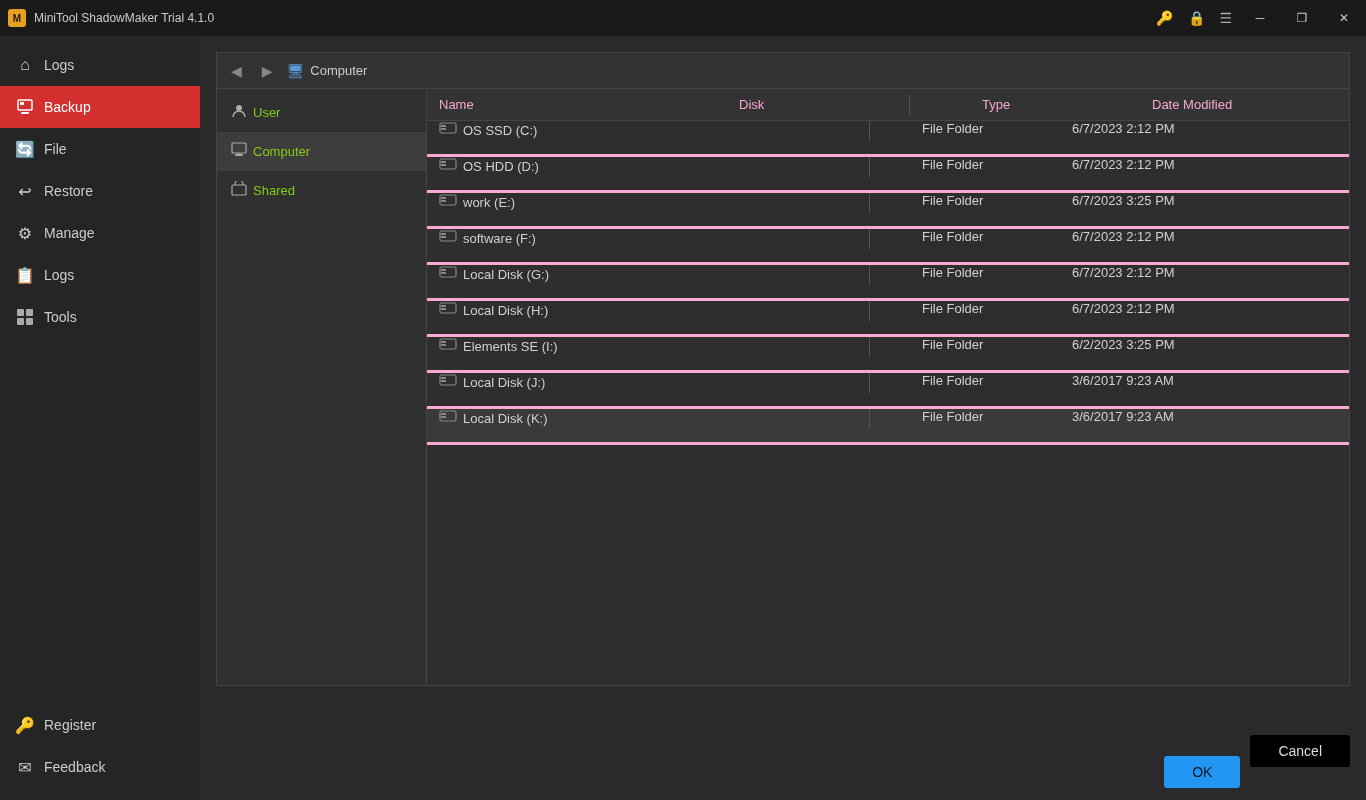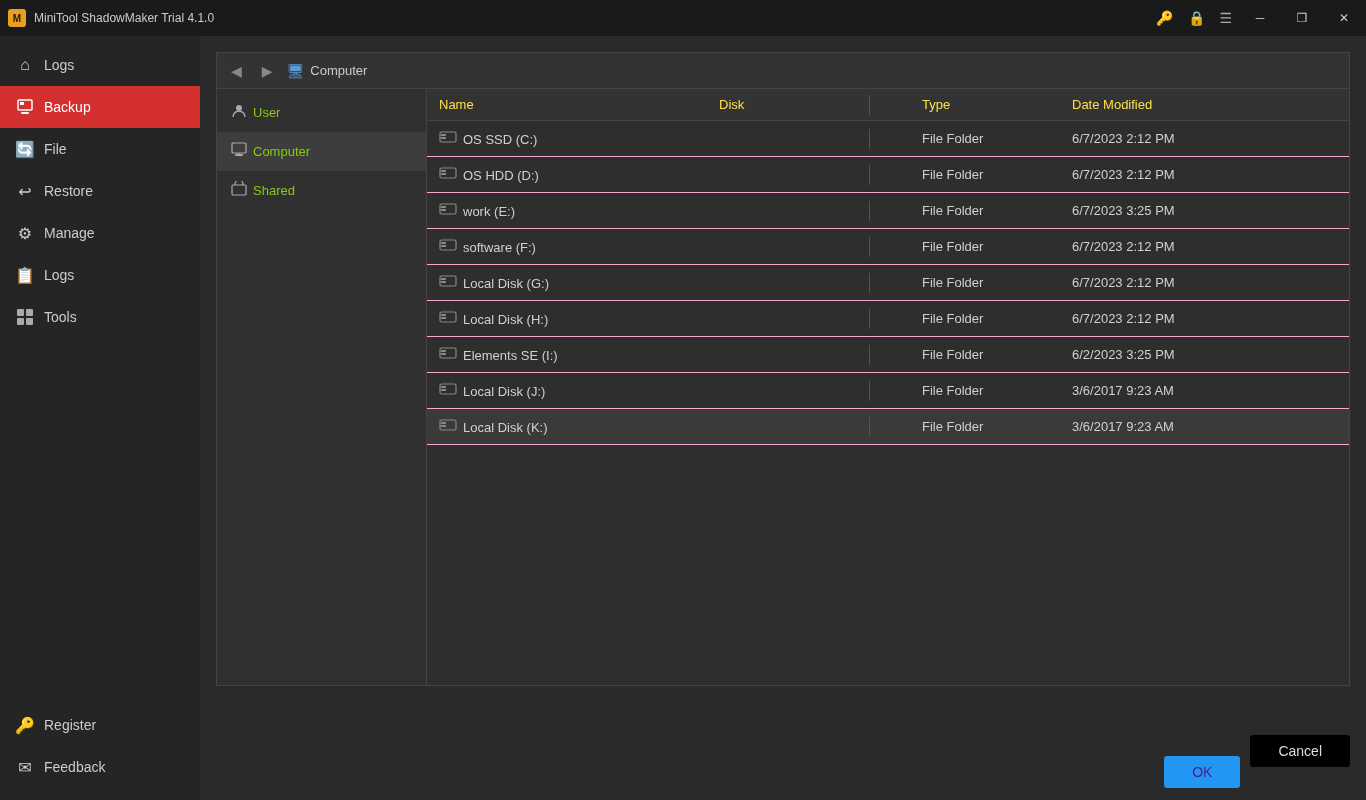--- a/index.html
+++ b/index.html
@@ -190,38 +190,38 @@
       overflow-y: auto;
     }
     .file-list-header {
       display: flex;
       align-items: center;
       height: 32px;
       background: #333;
       border-bottom: 1px solid #444;
       padding: 0 12px;
       font-size: 13px;
-      color: #fde047;
+      color: #f9a8d4;
+      gap: 20px;
     }
     .col-name { flex: 0 0 280px; }
     .col-size { flex: 0 0 150px; }
     .col-type { flex: 0 0 150px; margin-left: 40px; }
     .col-date { flex: 1; }
     .col-divider {
       width: 1px;
       height: 20px;
       background: #555;
       margin-right: 12px;
     }
     .file-row {
       display: flex;
-      align-items: center;
       height: 36px;
       padding: 0 12px;
-      border-bottom: 1px solid #f9a8d4;
+      border-bottom: 3px solid #f9a8d4;
       cursor: pointer;
       color: #d0d0d0;
       font-size: 13px;
     }
     .file-row.highlighted { background: #3a3a3a; }
     .drive-icon {
       display: inline-flex;
       align-items: center;
       margin-right: 6px;
       color: #aaa;
@@ -239,21 +239,21 @@
     .btn {
       padding: 8px 28px;
       border: none;
       border-radius: 3px;
       font-size: 14px;
       cursor: pointer;
       font-family: 'Segoe UI', Arial, sans-serif;
     }
     .btn-ok {
       background: #2196f3;
-      color: #4c1d95;
+      color: #0f172a;
       margin-top: 42px;
     }
     .btn-cancel {
       background: #000000;
       color: #ddd;
     }
 
     
     .file-list::-webkit-scrollbar { width: 8px; }
     .file-list::-webkit-scrollbar-track { background: #2e2e2e; }

